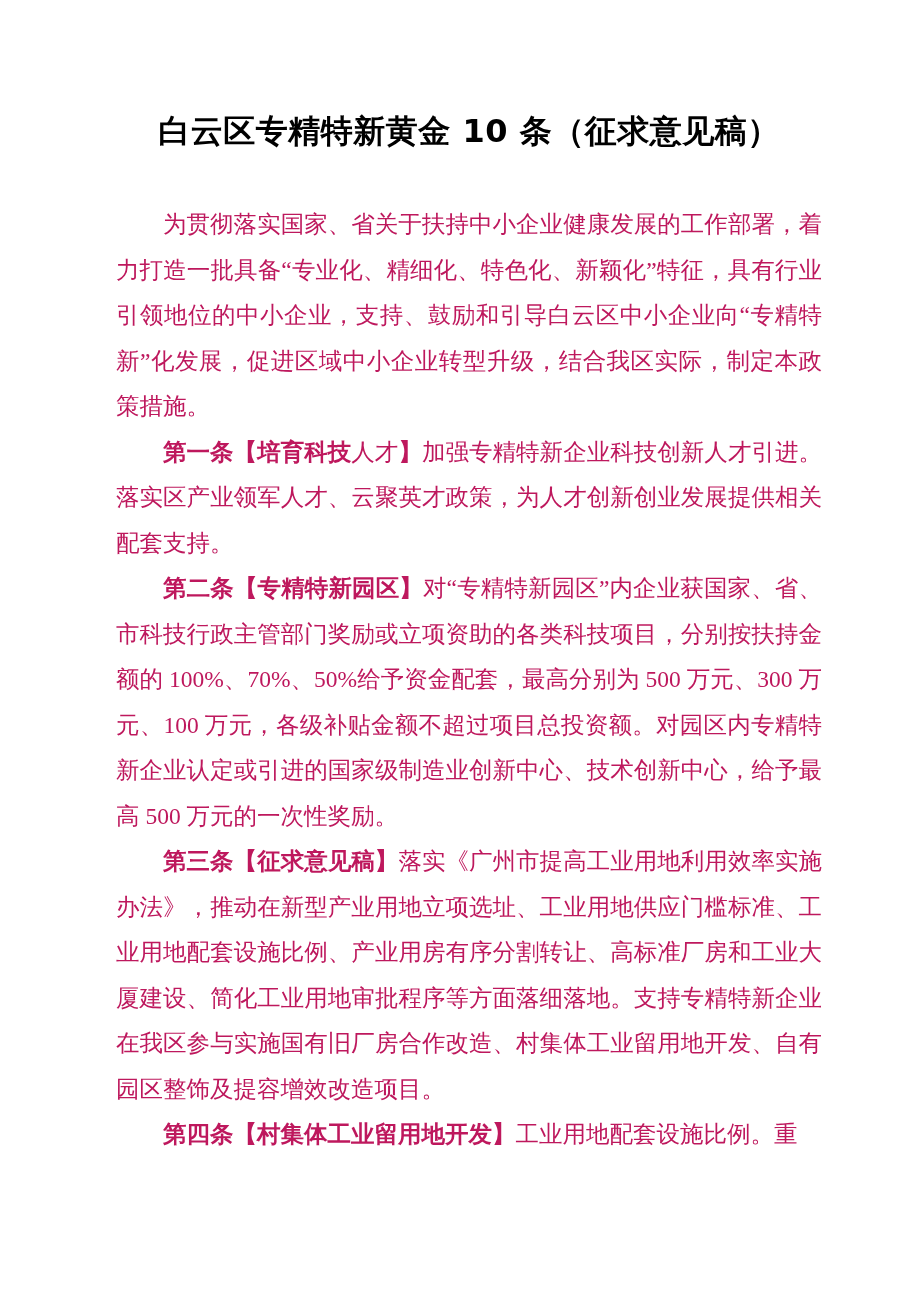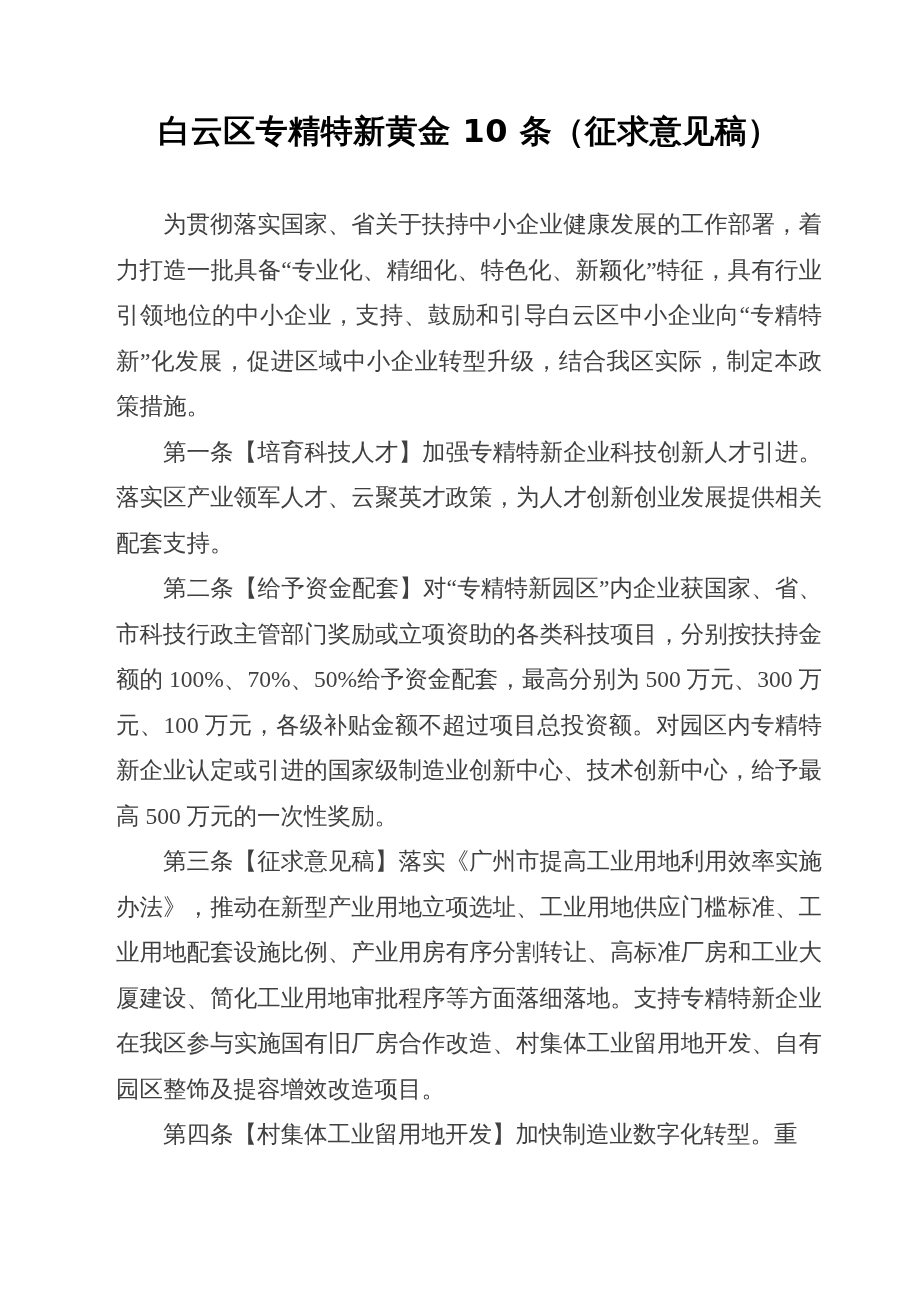--- a/index.html
+++ b/index.html
@@ -34,41 +34,41 @@
   }
   .body-text p {
     font-family: "Liberation Serif", "DejaVu Serif", serif;
     font-size: 23.5px;
     line-height: 45.5px;
     margin: 0;
     text-align: justify;
     text-justify: inter-ideograph;
     text-indent: 2em;
     word-break: break-all;
-    color: #404040;
+    color: #be185d;
   }
   .body-text .b {
-    font-weight: 400;
+    font-weight: 700;
   }
 </style>
 </head>
 <body>
 
 <div class="page">
   <div class="content">
 
     <h1 class="doc-title">白云区专精特新黄金 10 条（征求意见稿）</h1>
 
     <div class="body-text">
 
       <p><span>为贯彻落实国家、省关于扶持中小企业健康发展的工作部署，着力打造一批具备“专业化、精细化、特色化、新颖化”特征，具有行业引领地位的中小企业，支持、鼓励和引导白云区中小企业向“专精特新”化发展，促进区域中小企业转型升级，结合我区实际，制定本政策措施。</span></p>
 
       <p><span class="b">第一条【培育科技</span><span>人才</span><span class="b">】</span><span>加强专精特新企业科技创新人才引进。落实区产业领军人才、云聚英才政策，为人才创新创业发展提供相关配套支持。</span></p>
 
-      <p><span class="b">第二条【给予资金配套】</span><span>对“专精特新园区”内企业获国家、省、市科技行政主管部门奖励或立项资助的各类科技项目，分别按扶持金额的 100%、70%、50%给予资金配套，最高分别为 500 万元、300 万元、100 万元，各级补贴金额不超过项目总投资额。对园区内专精特新企业认定或引进的国家级制造业创新中心、技术创新中心，给予最高 500 万元的一次性奖励。</span></p>
+      <p><span class="b">第二条【专精特新园区】</span><span>对“专精特新园区”内企业获国家、省、市科技行政主管部门奖励或立项资助的各类科技项目，分别按扶持金额的 100%、70%、50%给予资金配套，最高分别为 500 万元、300 万元、100 万元，各级补贴金额不超过项目总投资额。对园区内专精特新企业认定或引进的国家级制造业创新中心、技术创新中心，给予最高 500 万元的一次性奖励。</span></p>
 
       <p><span class="b">第三条【征求意见稿】</span><span>落实《广州市提高工业用地利用效率实施办法》，推动在新型产业用地立项选址、工业用地供应门槛标准、工业用地配套设施比例、产业用房有序分割转让、高标准厂房和工业大厦建设、简化工业用地审批程序等方面落细落地。支持专精特新企业在我区参与实施国有旧厂房合作改造、村集体工业留用地开发、自有园区整饰及提容增效改造项目。</span></p>
 
-      <p><span class="b">第四条【村集体工业留用地开发】</span><span>加快制造业数字化转型。重</span></p>
+      <p><span class="b">第四条【村集体工业留用地开发】</span><span>工业用地配套设施比例。重</span></p>
 
     </div>
   </div>
 </div>
 
 </body></html>

